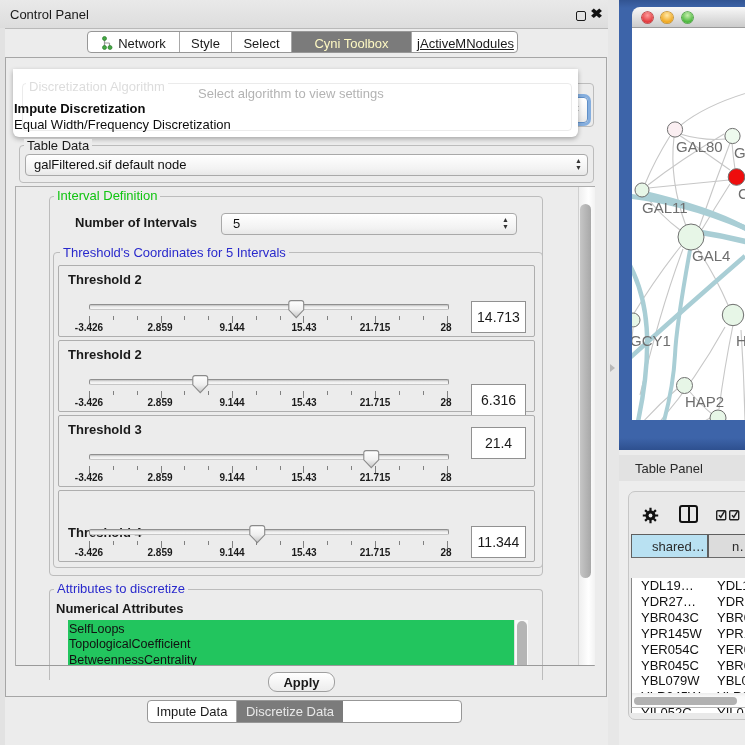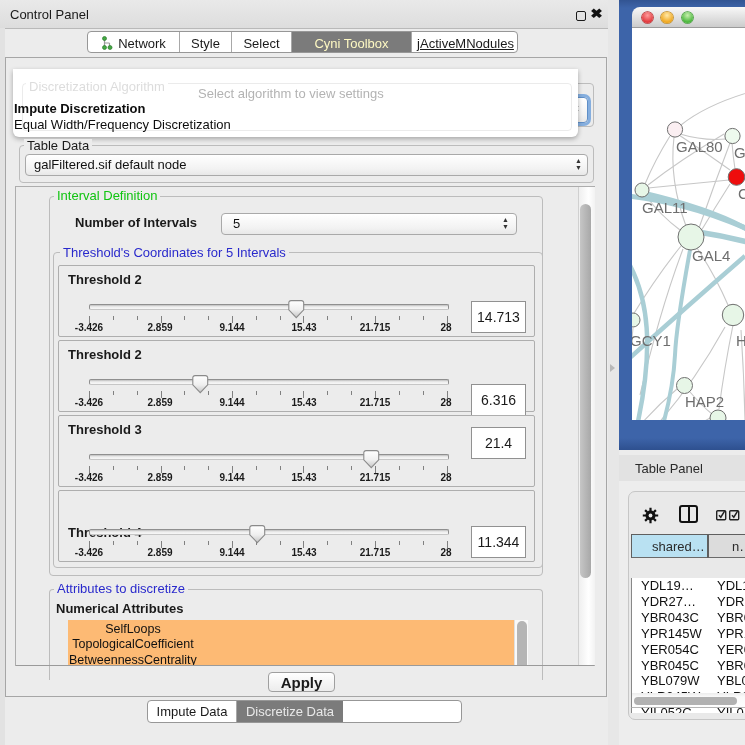--- a/index.html
+++ b/index.html
@@ -235,27 +235,27 @@
         <stop offset="1" stop-color="#c5c5c5"></stop>
       </linearGradient>
     </defs>
     <path d="M3 .6 h10.5 a2.2 2.2 0 0 1 2.2 2.2 v7 L8.25 17.6 L.8 9.8 V2.8 a2.2 2.2 0 0 1 2.2-2.2 z" fill="url(#thg4)" stroke="#8a8a8a" stroke-width="1.1"></path>
   </svg>
 <div class="vbox" style="left:471px;top:526px;width:53px;height:30px;">11.344</div>
 
 <div class="groupbox" style="left:49px;top:589px;width:492px;height:90px;border-radius:4px 4px 0 0;border-bottom:none;"></div>
 <div class="gtitle" style="left:54px;top:582px;font-size:13px;color:#2929cc;">Attributes to discretize</div>
 <div class="abs" style="left:56px;top:601px;font-size:13px;font-weight:bold;color:#1a1a1a;">Numerical Attributes</div>
-<div class="abs" style="left:68px;top:620px;width:460px;height:45px;background:#fdba74;overflow:hidden;text-align:center;">
+<div class="abs" style="left:68px;top:620px;width:460px;height:45px;background:#22c55e;overflow:hidden;">
     <div style="position:absolute;left:1px;top:2px;font-size:12.5px;color:#111;line-height:15.4px;">SelfLoops<br>TopologicalCoefficient<br>BetweennessCentrality</div>
     <div style="position:absolute;right:0;top:0;width:13px;height:45px;background:#fafafa;border-left:1px solid #e0e0e0;"></div>
     <div style="position:absolute;right:1.5px;top:1px;width:10px;height:44px;background:#b5b5b5;border-radius:5px 5px 0 0;"></div>
   </div>
 <div class="abs" style="left:16px;top:665px;width:578px;height:1px;background:#9a9a9a;"></div>
-<div class="abs" style="left:268px;top:672px;width:67px;height:20px;background:linear-gradient(#ffffff,#ececec);border:1px solid #9f9f9f;border-radius:4px;display:flex;align-items:center;justify-content:center;font-size:15px;font-weight:bold;color:#1a1a1a;box-sizing:border-box;">Apply</div>
+<div class="abs" style="left:268px;top:672px;width:67px;height:20px;background:linear-gradient(#ffffff,#ececec);border:1px solid #9f9f9f;border-radius:9px;display:flex;align-items:center;justify-content:center;font-size:13px;font-weight:bold;color:#1a1a1a;box-sizing:border-box;">Apply</div>
 
 <div class="abs" style="left:147px;top:700px;width:315px;height:23px;background:#fff;border:1px solid #979797;border-radius:4px;box-sizing:border-box;overflow:hidden;">
 <div class="seg" style="left:0px;width:88px;height:21px;">Impute Data</div>
 <div class="seg" style="left:88px;width:107px;height:21px;background:#7b7b7b;color:#e9e9e9;border-left:1px solid #a8a8a8;">Discretize Data</div>
 <div class="seg" style="left:195px;width:120px;height:21px;border-left:1px solid #a8a8a8;margin-top:36px;">Infer Network</div>
 </div>
 
 <div class="abs" style="left:608px;top:0;width:11px;height:745px;background:#e7e7e7;"></div>
 <div class="abs" style="left:610px;top:364px;width:0;height:0;border-top:4px solid transparent;border-bottom:4px solid transparent;border-left:5px solid #9a9a9a;opacity:.6;"></div>
 <div class="abs" style="left:619px;top:0;width:126px;height:450px;background:linear-gradient(#325492,#3d64a9 8px,#3d64a9 438px,#2e508f 450px);"></div>

